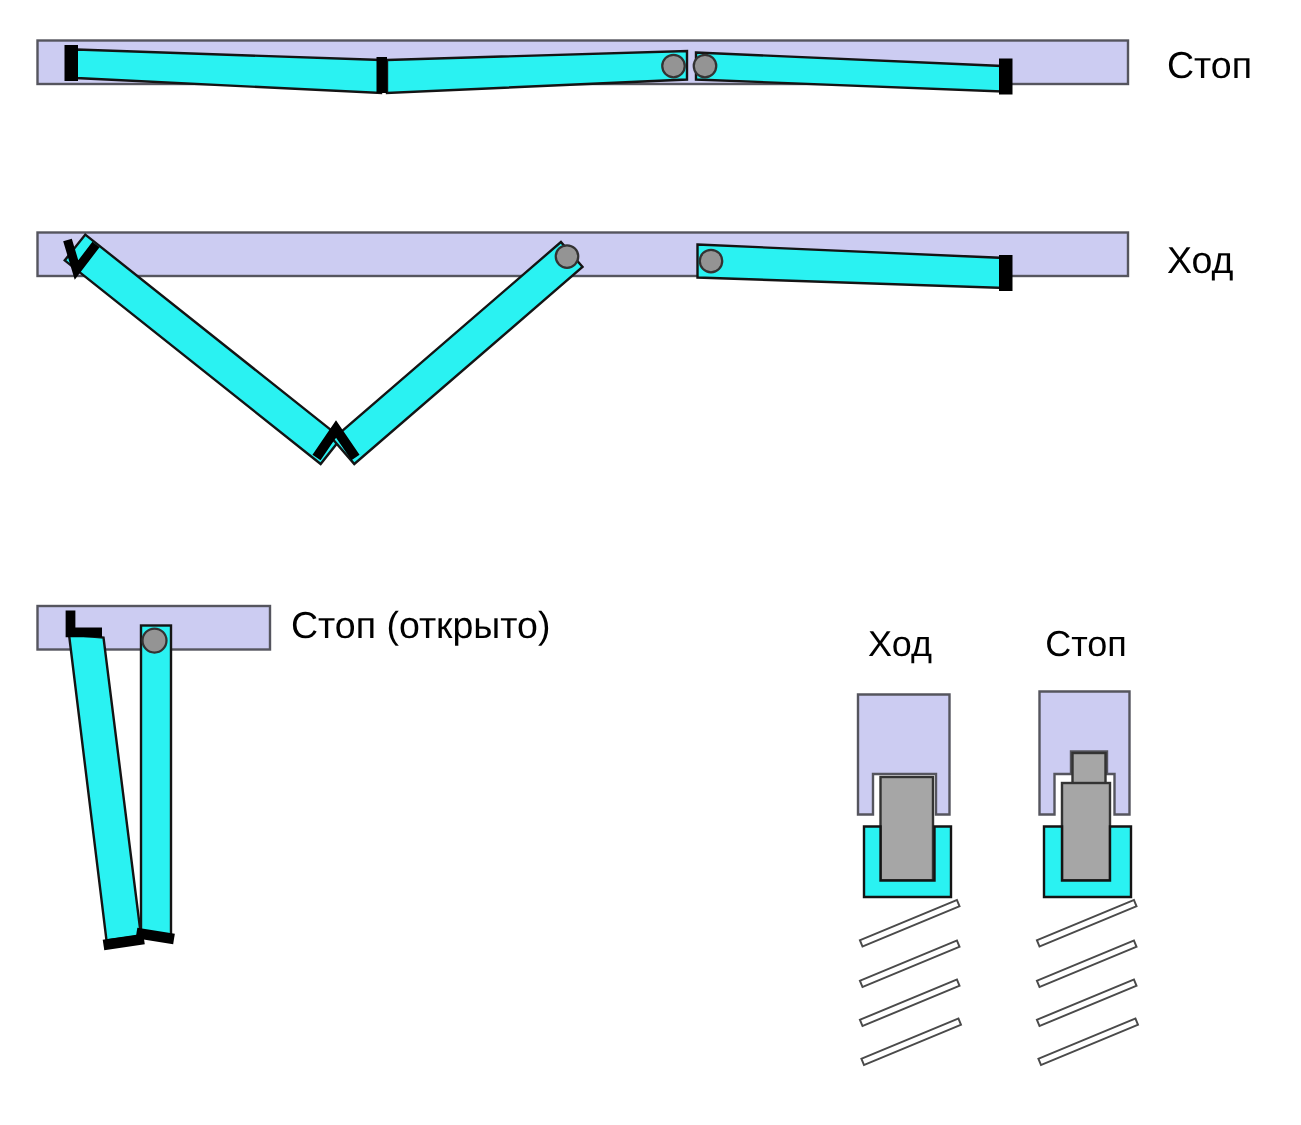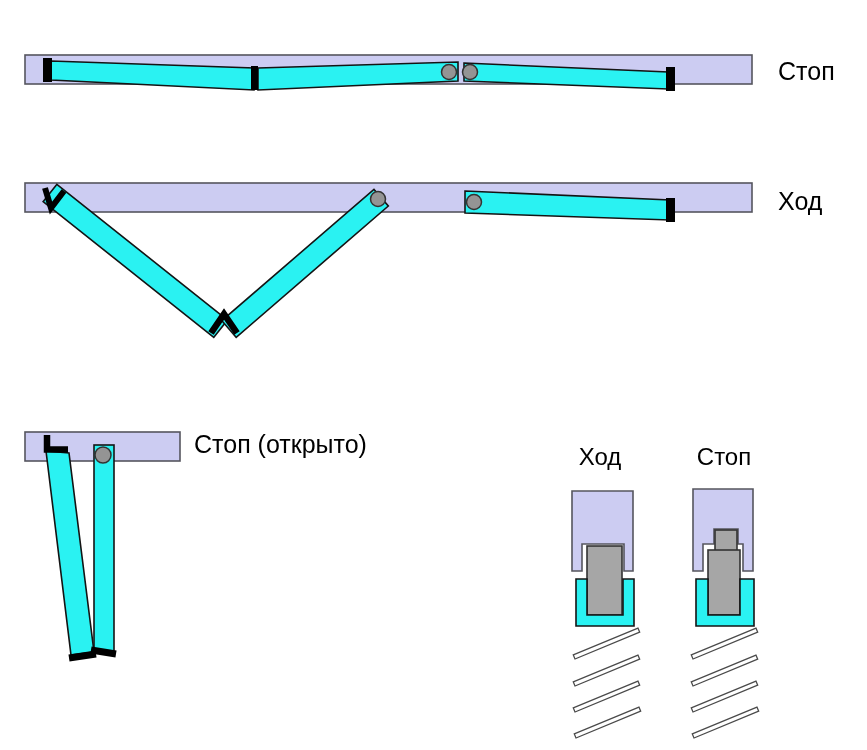--- a/index.html
+++ b/index.html
@@ -4,21 +4,21 @@
 <style>
   html, body {
     margin: 0;
     padding: 0;
     background: #ffffff;
     width: 867px;
     height: 750px;
     overflow: hidden;
     font-family: "Liberation Sans", sans-serif;
   }
-  .stage { position: relative; width: 867px; height: 588px; margin-top: 28px; }
+  .stage { position: relative; width: 867px; height: 588px; }
   svg { display: block; font-family: "Liberation Sans", sans-serif; }
 
   .frame   { fill: var(--c-frame, #ccccf2); stroke: #55555e; stroke-width: 1.6; }
   .link    { fill: var(--c-link, #2af2f2);  stroke: #141414; stroke-width: 1.6; }
   .blackpart { fill: var(--c-black, #000000); stroke: none; }
   .mark    { stroke: var(--c-black, #000000); fill: none; }
   .pin     { fill: var(--c-pin, #949494); stroke: #333333; stroke-width: 1.5; }
   .metal   { fill: var(--c-metal, #a6a6a6); stroke: #333333; stroke-width: 1.6; }
   .hatch   { fill: #ffffff; stroke: #4a4a4a; stroke-width: 1.3; }
   .label   { fill: #000000; font-size: 25px; }

